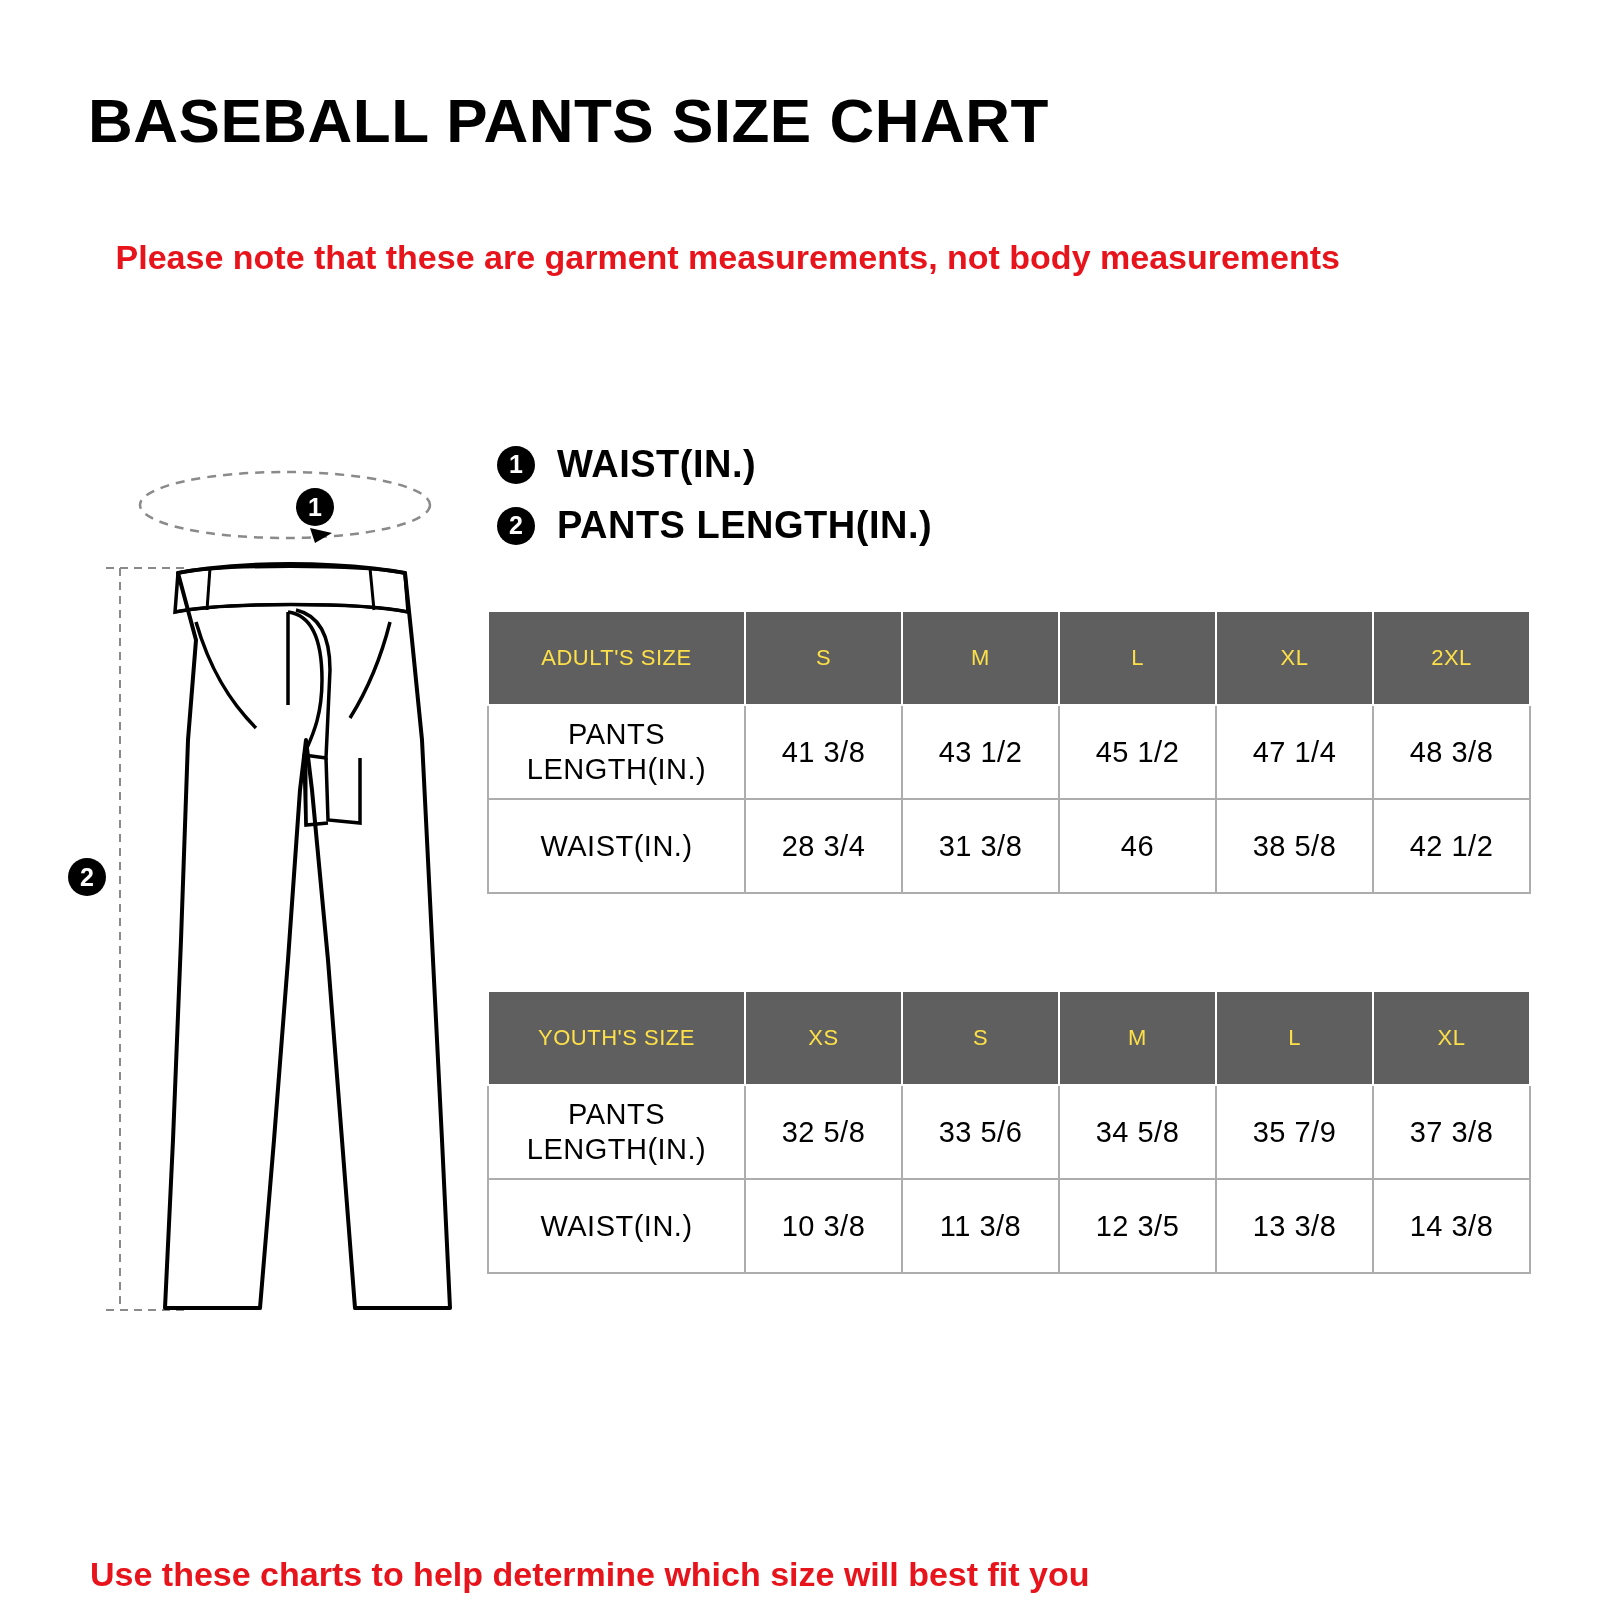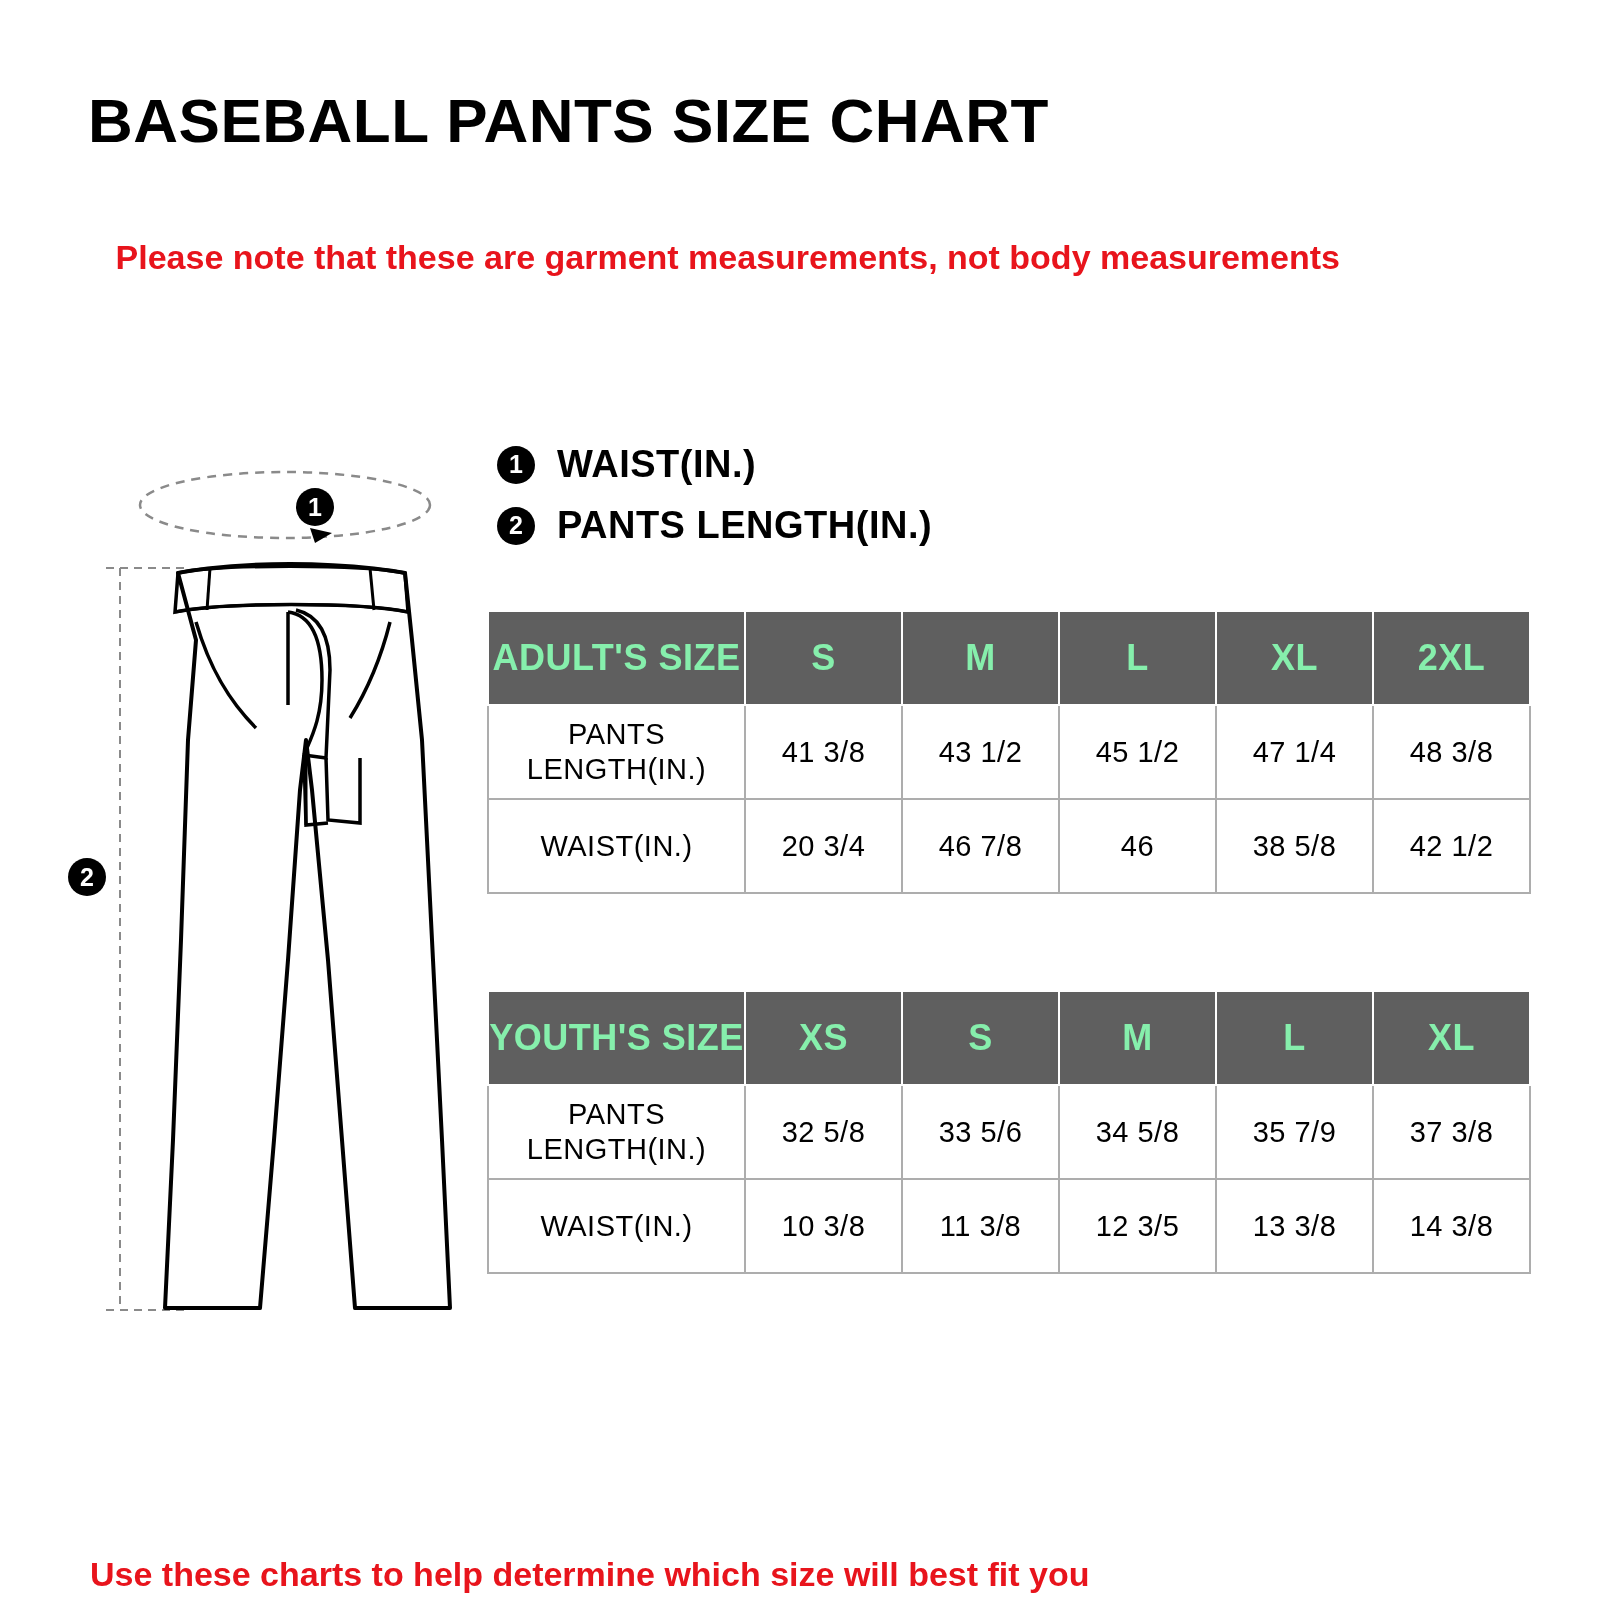--- a/index.html
+++ b/index.html
@@ -120,24 +120,24 @@
   table td, table th {
     border: 2px solid #ffffff;
     text-align: center;
     vertical-align: middle;
     font-size: 29px;
     font-weight: normal;
     padding: 0;
   }
   thead th {
     background: #5f5f5f;
-    color: #86efac;
+    color: #fde047;
     height: 92px;
-    font-weight: bold;
-    font-size: 36px;
+    font-weight: normal;
+    font-size: 22px;
     letter-spacing: 0.5px;
     line-height: 1.2;
   }
   tbody td {
     background: #ffffff;
     border: 2px solid #adadad;
     height: 92px;
     color: #000;
     letter-spacing: 0.5px;
   }
@@ -248,22 +248,22 @@
       <tr>
         <td class="rowhead">PANTS LENGTH(IN.)</td>
         <td>41 3/8</td>
         <td>43 1/2</td>
         <td>45 1/2</td>
         <td>47 1/4</td>
         <td>48 3/8</td>
       </tr>
       <tr>
         <td class="rowhead">WAIST(IN.)</td>
-        <td>20 3/4</td>
-        <td>46 7/8</td>
+        <td>28 3/4</td>
+        <td>31 3/8</td>
         <td>46</td>
         <td>38 5/8</td>
         <td>42 1/2</td>
       </tr>
     </tbody>
   </table>
 
   <table id="youth-table">
     <thead>
       <tr>

